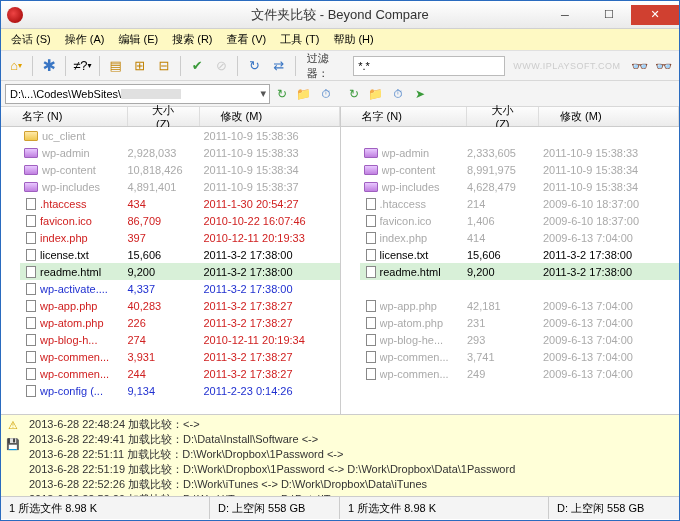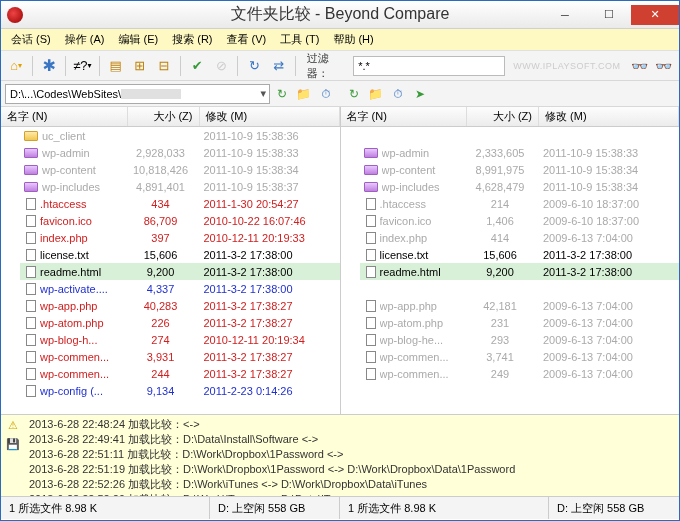--- a/index.html
+++ b/index.html
@@ -1,19 +1,19 @@
 <!DOCTYPE html>
 <html><head>
 <meta charset="utf-8">
 <style>
 * { margin: 0; padding: 0; box-sizing: border-box; font-family: "Microsoft YaHei", "Segoe UI", Tahoma, sans-serif; font-size: 11px; }
 body { background: #fff; width: 680px; height: 521px; overflow: hidden; border: 1px solid #2a6bbf; }
 .titlebar { height: 28px; background: linear-gradient(#fff, #eaeaea); display: flex; align-items: center; position: relative; border-bottom: 1px solid #d0d0d0; }
 .titlebar-icon { width: 16px; height: 16px; margin: 0 6px; background: radial-gradient(circle at 40% 40%, #e44, #900); border-radius: 50%; }
-.titlebar-title { position: absolute; left: 50%; transform: translateX(-50%); font-size: 16px; color: #333; }
+.titlebar-title { position: absolute; left: 50%; transform: translateX(-50%); font-size: 13px; color: #333; }
 .window-controls { margin-left: auto; display: flex; }
 .window-btn { width: 44px; height: 20px; display: flex; align-items: center; justify-content: center; font-size: 11px; color: #333; cursor: pointer; }
 .window-btn.close { background: #d04030; color: #fff; width: 48px; }
 .menubar { height: 22px; display: flex; align-items: center; padding: 0 6px; background: #fef9c3; border-bottom: 1px solid #e0e0e0; }
 .menu-item { padding: 2px 4px; margin-right: 6px; cursor: pointer; }
 .toolbar { height: 30px; display: flex; align-items: center; padding: 2px 4px; background: #f4f4f4; border-bottom: 1px solid #d8d8d8; gap: 2px; }
 .tb-btn { width: 24px; height: 24px; display: flex; align-items: center; justify-content: center; border: 1px solid transparent; border-radius: 2px; cursor: pointer; font-size: 13px; }
 .tb-sep { width: 1px; height: 20px; background: #ccc; margin: 0 3px; }
 .tb-star { color: #3a76c4; font-size: 16px; }
 .filter-label { margin-left: 6px; margin-right: 4px; color: #333; }
@@ -22,33 +22,33 @@
 .tb-right-icon { font-size: 14px; }
 .pathbar { height: 26px; display: flex; background: #f4f4f4; border-bottom: 1px solid #d8d8d8; }
 .path-half { flex: 1; display: flex; align-items: center; padding: 2px 4px; gap: 2px; }
 .path-combo { flex: 1; height: 20px; border: 1px solid #aaa; background: #fff; display: flex; align-items: center; padding: 0 4px; font-size: 11px; position: relative; }
 .path-combo::after { content: "▾"; position: absolute; right: 3px; color: #555; }
 .sm-btn { width: 20px; height: 20px; display: flex; align-items: center; justify-content: center; cursor: pointer; font-size: 12px; }
 .panes { display: flex; height: 308px; border-bottom: 1px solid #ccc; }
 .pane { flex: 1; display: flex; flex-direction: column; border-right: 1px solid #ccc; }
 .pane:last-child { border-right: none; }
 .cols { height: 20px; display: flex; background: linear-gradient(#fdfdfd, #ececec); border-bottom: 1px solid #ccc; font-size: 11px; }
-.col { padding: 2px 6px; border-right: 1px solid #ddd; display: flex; align-items: center; }
+.col { padding: 2px 21px; border-right: 1px solid #ddd; display: flex; align-items: center; text-align: center; }
 .col-name { flex: 1; }
 .col-size { width: 72px; justify-content: flex-end; }
 .col-mod { width: 140px; }
 .rows { flex: 1; overflow: hidden; background: #fff; }
 .row { height: 17px; display: flex; align-items: center; padding-left: 4px; margin-left: 19px; }
 .row.highlight { background: #d8f0d8; }
 .row-icon { width: 14px; height: 12px; margin-right: 4px; flex-shrink: 0; }
 .icon-folder { background: linear-gradient(#ffe9a8, #f0c850); border: 1px solid #d0a030; border-radius: 1px; height: 10px; }
 .icon-folder.purple { background: linear-gradient(#e8c8ff, #c080e0); border-color: #a060c0; }
 .icon-file { width: 10px; height: 12px; background: #fff; border: 1px solid #888; margin-left: 2px; }
 .row-name { flex: 1; overflow: hidden; white-space: nowrap; text-overflow: ellipsis; }
-.row-size { width: 72px; text-align: center; padding-right: 6px; }
+.row-size { width: 72px; text-align: left; padding-right: 6px; }
 .row-mod { width: 140px; padding-left: 4px; }
 .c-gray { color: #aaa; }
 .c-red { color: #d02020; }
 .c-blue { color: #2030d0; }
 .c-black { color: #000; }
 .log { height: 82px; background: #ffffd8; border-bottom: 1px solid #ccc; display: flex; overflow:hidden; }
 .log-icons { width: 24px; display: flex; flex-direction: column; align-items: center; padding-top: 4px; gap: 6px; }
 .log-lines { flex: 1; padding: 2px 4px; font-size: 11px; line-height: 15px; color: #333; }
 .statusbar { height: 22px; display: flex; background: #f4f4f4; align-items: center; font-size: 11px; }
 .status-seg { padding: 0 8px; border-right: 1px solid #ccc; height: 100%; display: flex; align-items: center; }

